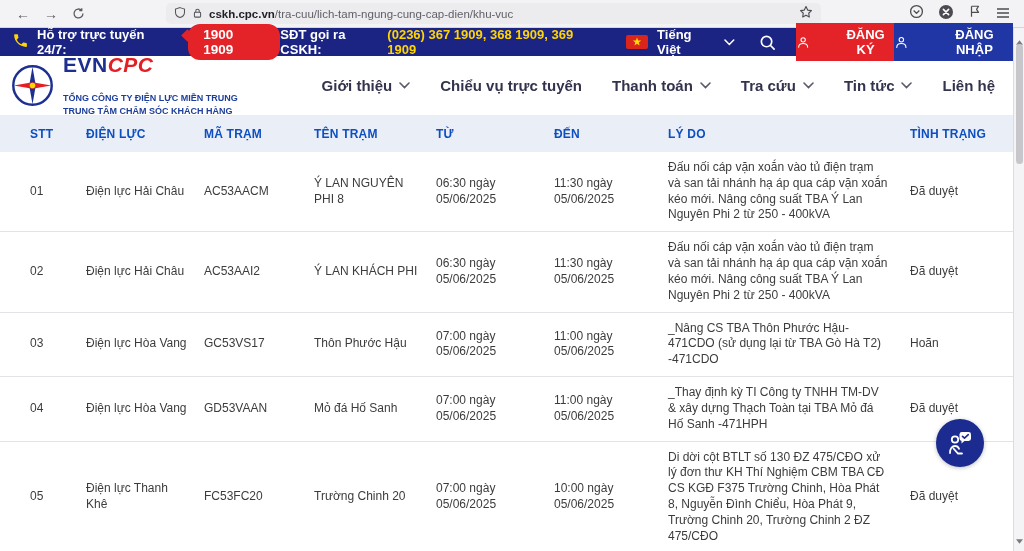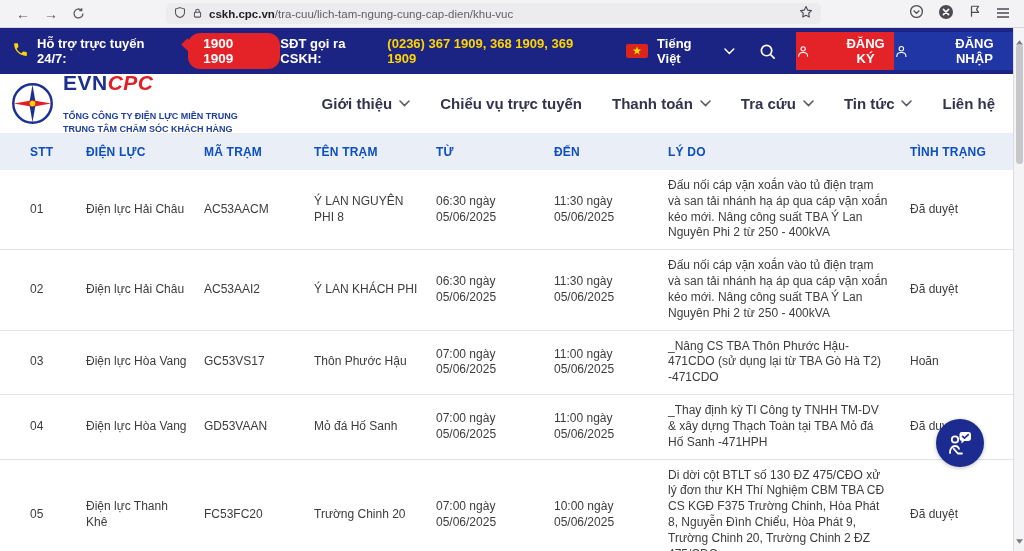--- a/index.html
+++ b/index.html
@@ -19,21 +19,21 @@
   .cicon{font-size:14px; line-height:1; cursor:default; display:inline-flex; align-items:center;}
   .url-bar{flex:0 0 655px; height:21px; background:#ececef; border-radius:5px;
     display:flex; align-items:center; gap:6px; padding:0 8px; color:#55555b;}
   .url-text{font-size:11.5px; flex:1; white-space:nowrap; overflow:hidden;}
   .url-text .host{color:#1f1f24; font-weight:bold;margin-top:36px;}
   .url-text .path{color:#5f5f66;}
   .chrome-right{display:flex; align-items:center; gap:14px; margin-left:auto; padding-right:4px; color:#4c4c52;}
 
   
   .site{margin-right:11px;}
-  .topbar{height:46px; background:var(--navy); color:#fff; display:flex; align-items:center;
+  .topbar{height:28px; background:var(--navy); color:#fff; display:flex; align-items:center;
     font-size:13px; font-weight:bold; padding-left:12px;}
   .topbar .support-label{margin-left:8px;}
   .hotline-badge{background:var(--red); color:#fff; border-radius:12px; padding:3px 15px;
     margin-left:14px; position:relative; font-size:13.5px;}
   .hotline-badge::before{content:""; position:absolute; left:-5px; top:7px; width:9px; height:9px;
     background:var(--red); transform:rotate(45deg);}
   .cskh-group{margin-left:auto; display:flex; gap:0; align-items:center;}
   .cskh-nums{color:var(--yellow);}
   .flag{margin-left:26px; display:inline-flex;}
   .lang{margin-left:9px; display:flex; align-items:center; gap:7px;}

